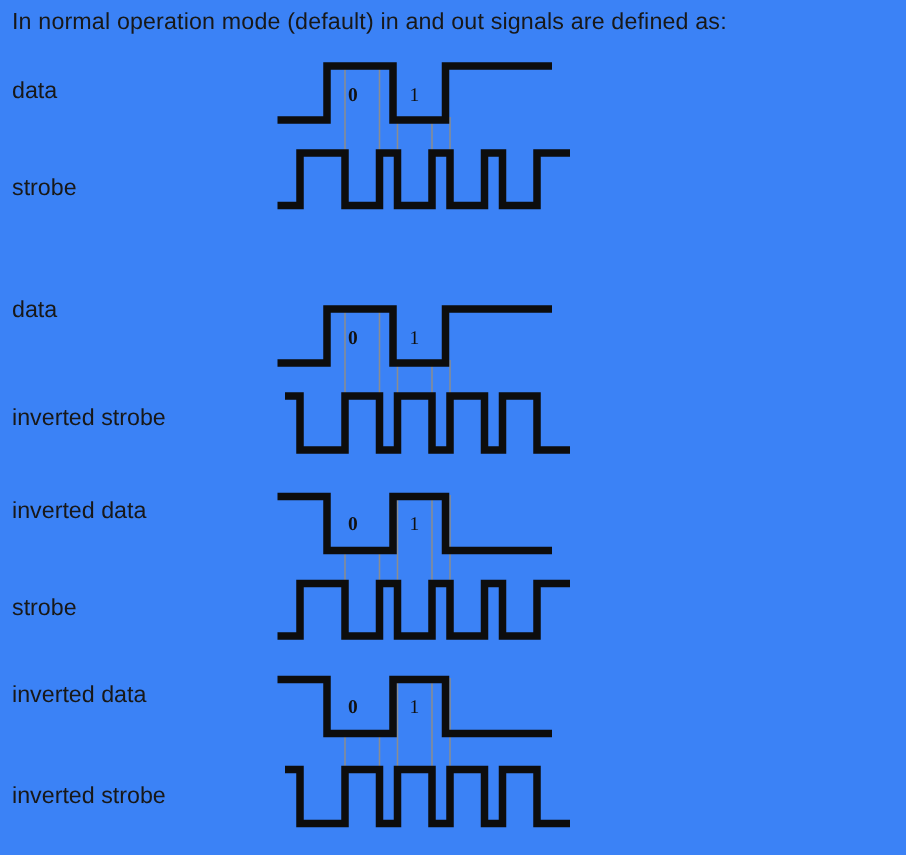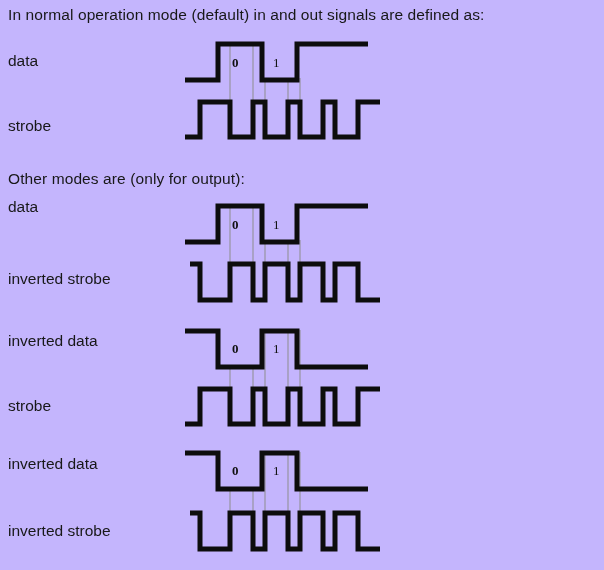--- a/index.html
+++ b/index.html
@@ -12,21 +12,21 @@
     background: #fdfbfa;
     font-family: "Liberation Sans", sans-serif;
     color: #1a1a1a;
     position: relative;
     overflow: hidden;
   }
   .page {
     position: relative;
     width: 604px;
     height: 570px;
-    background: #c4b5fd;
+    background: #3b82f6;
   }
   .heading {
     position: absolute;
     left: 8px;
     font-size: 15.5px;
     font-family: "Liberation Sans", sans-serif;
     color: #181818;
     letter-spacing: 0.1px;
     white-space: nowrap;
   }
@@ -152,21 +152,20 @@
                L 253,549 L 265,549 L 265,513 L 288,513
                L 288,549 L 300,549 L 300,513 L 323,513
                L 323,549 L 335,549 L 335,513 L 358,513
                L 358,549 L 380,549"></path>
 
       <text class="bit" x="232" y="475">0</text>
       <text class="bit-one" x="273" y="475">1</text>
     </g>
   </svg>
 
-  <div class="heading" style="top:170px;">Other modes are (only for output):</div>
 
   <div class="sig-label" style="top:198px;">data</div>
 
   <div class="sig-label" style="top:270px;">inverted strobe</div>
 
   <div class="sig-label" style="top:332px;">inverted data</div>
 
   <div class="sig-label" style="top:397px;">strobe</div>
 
   <div class="sig-label" style="top:455px;">inverted data</div>

